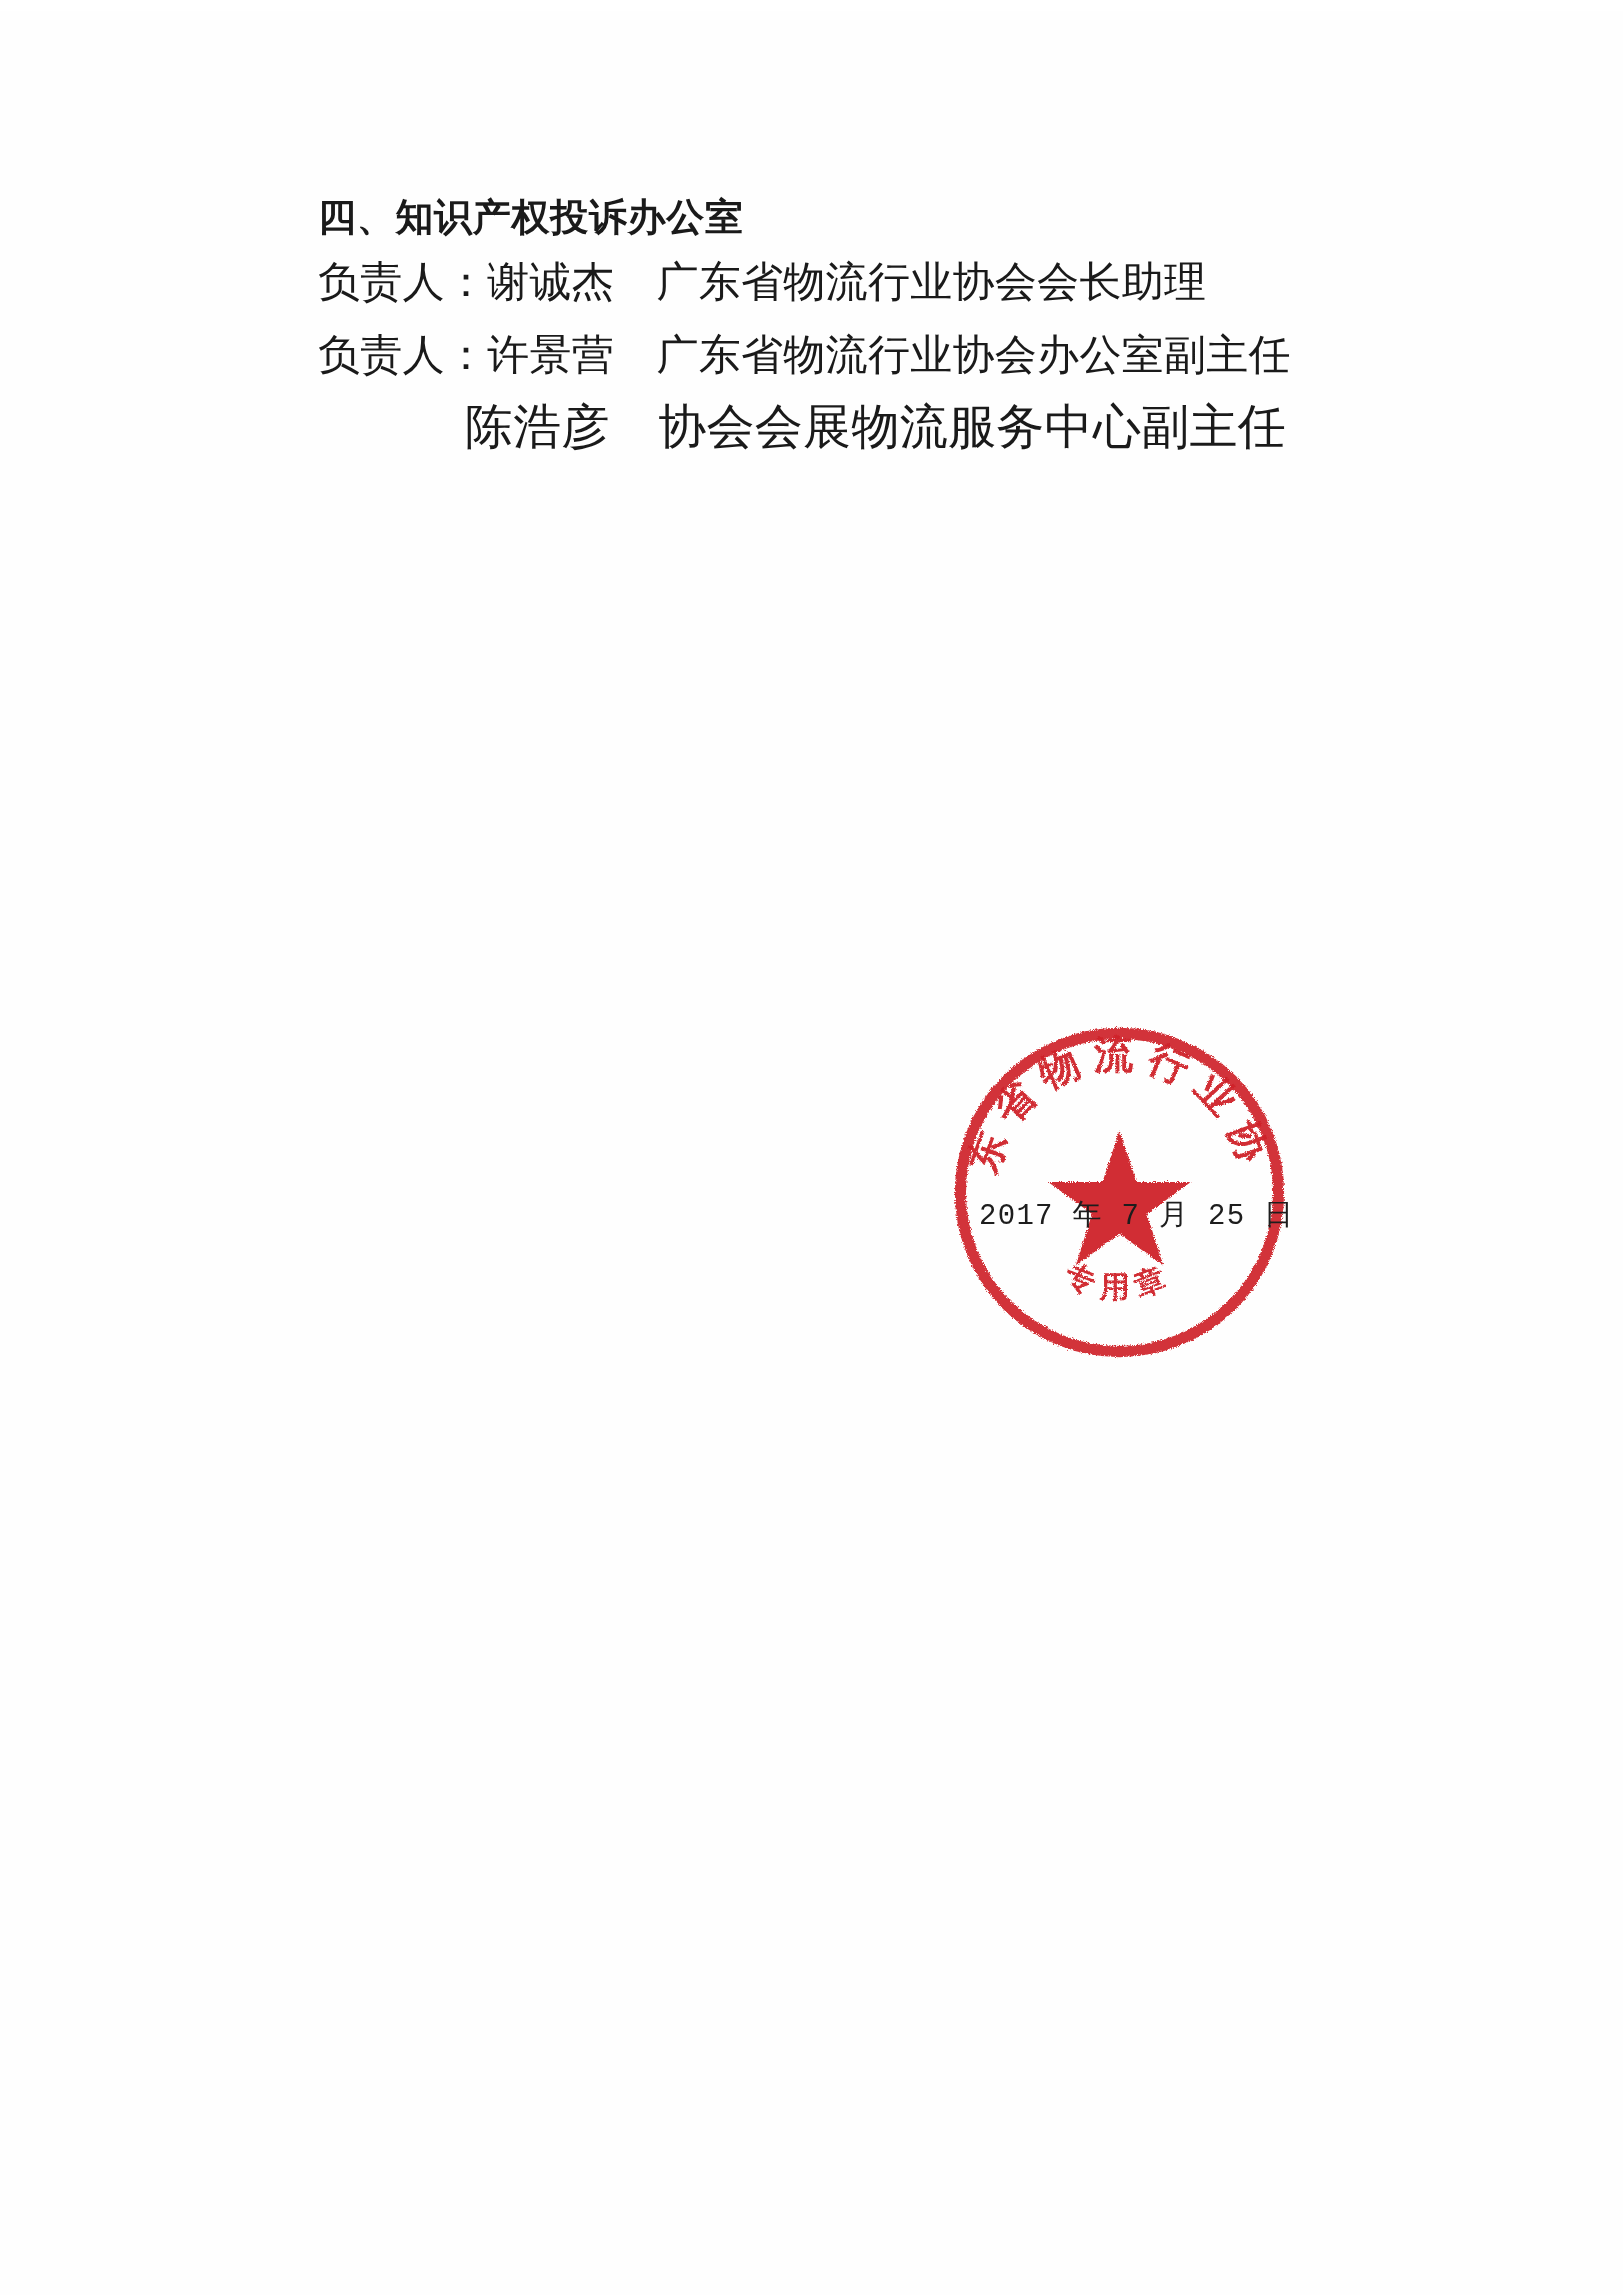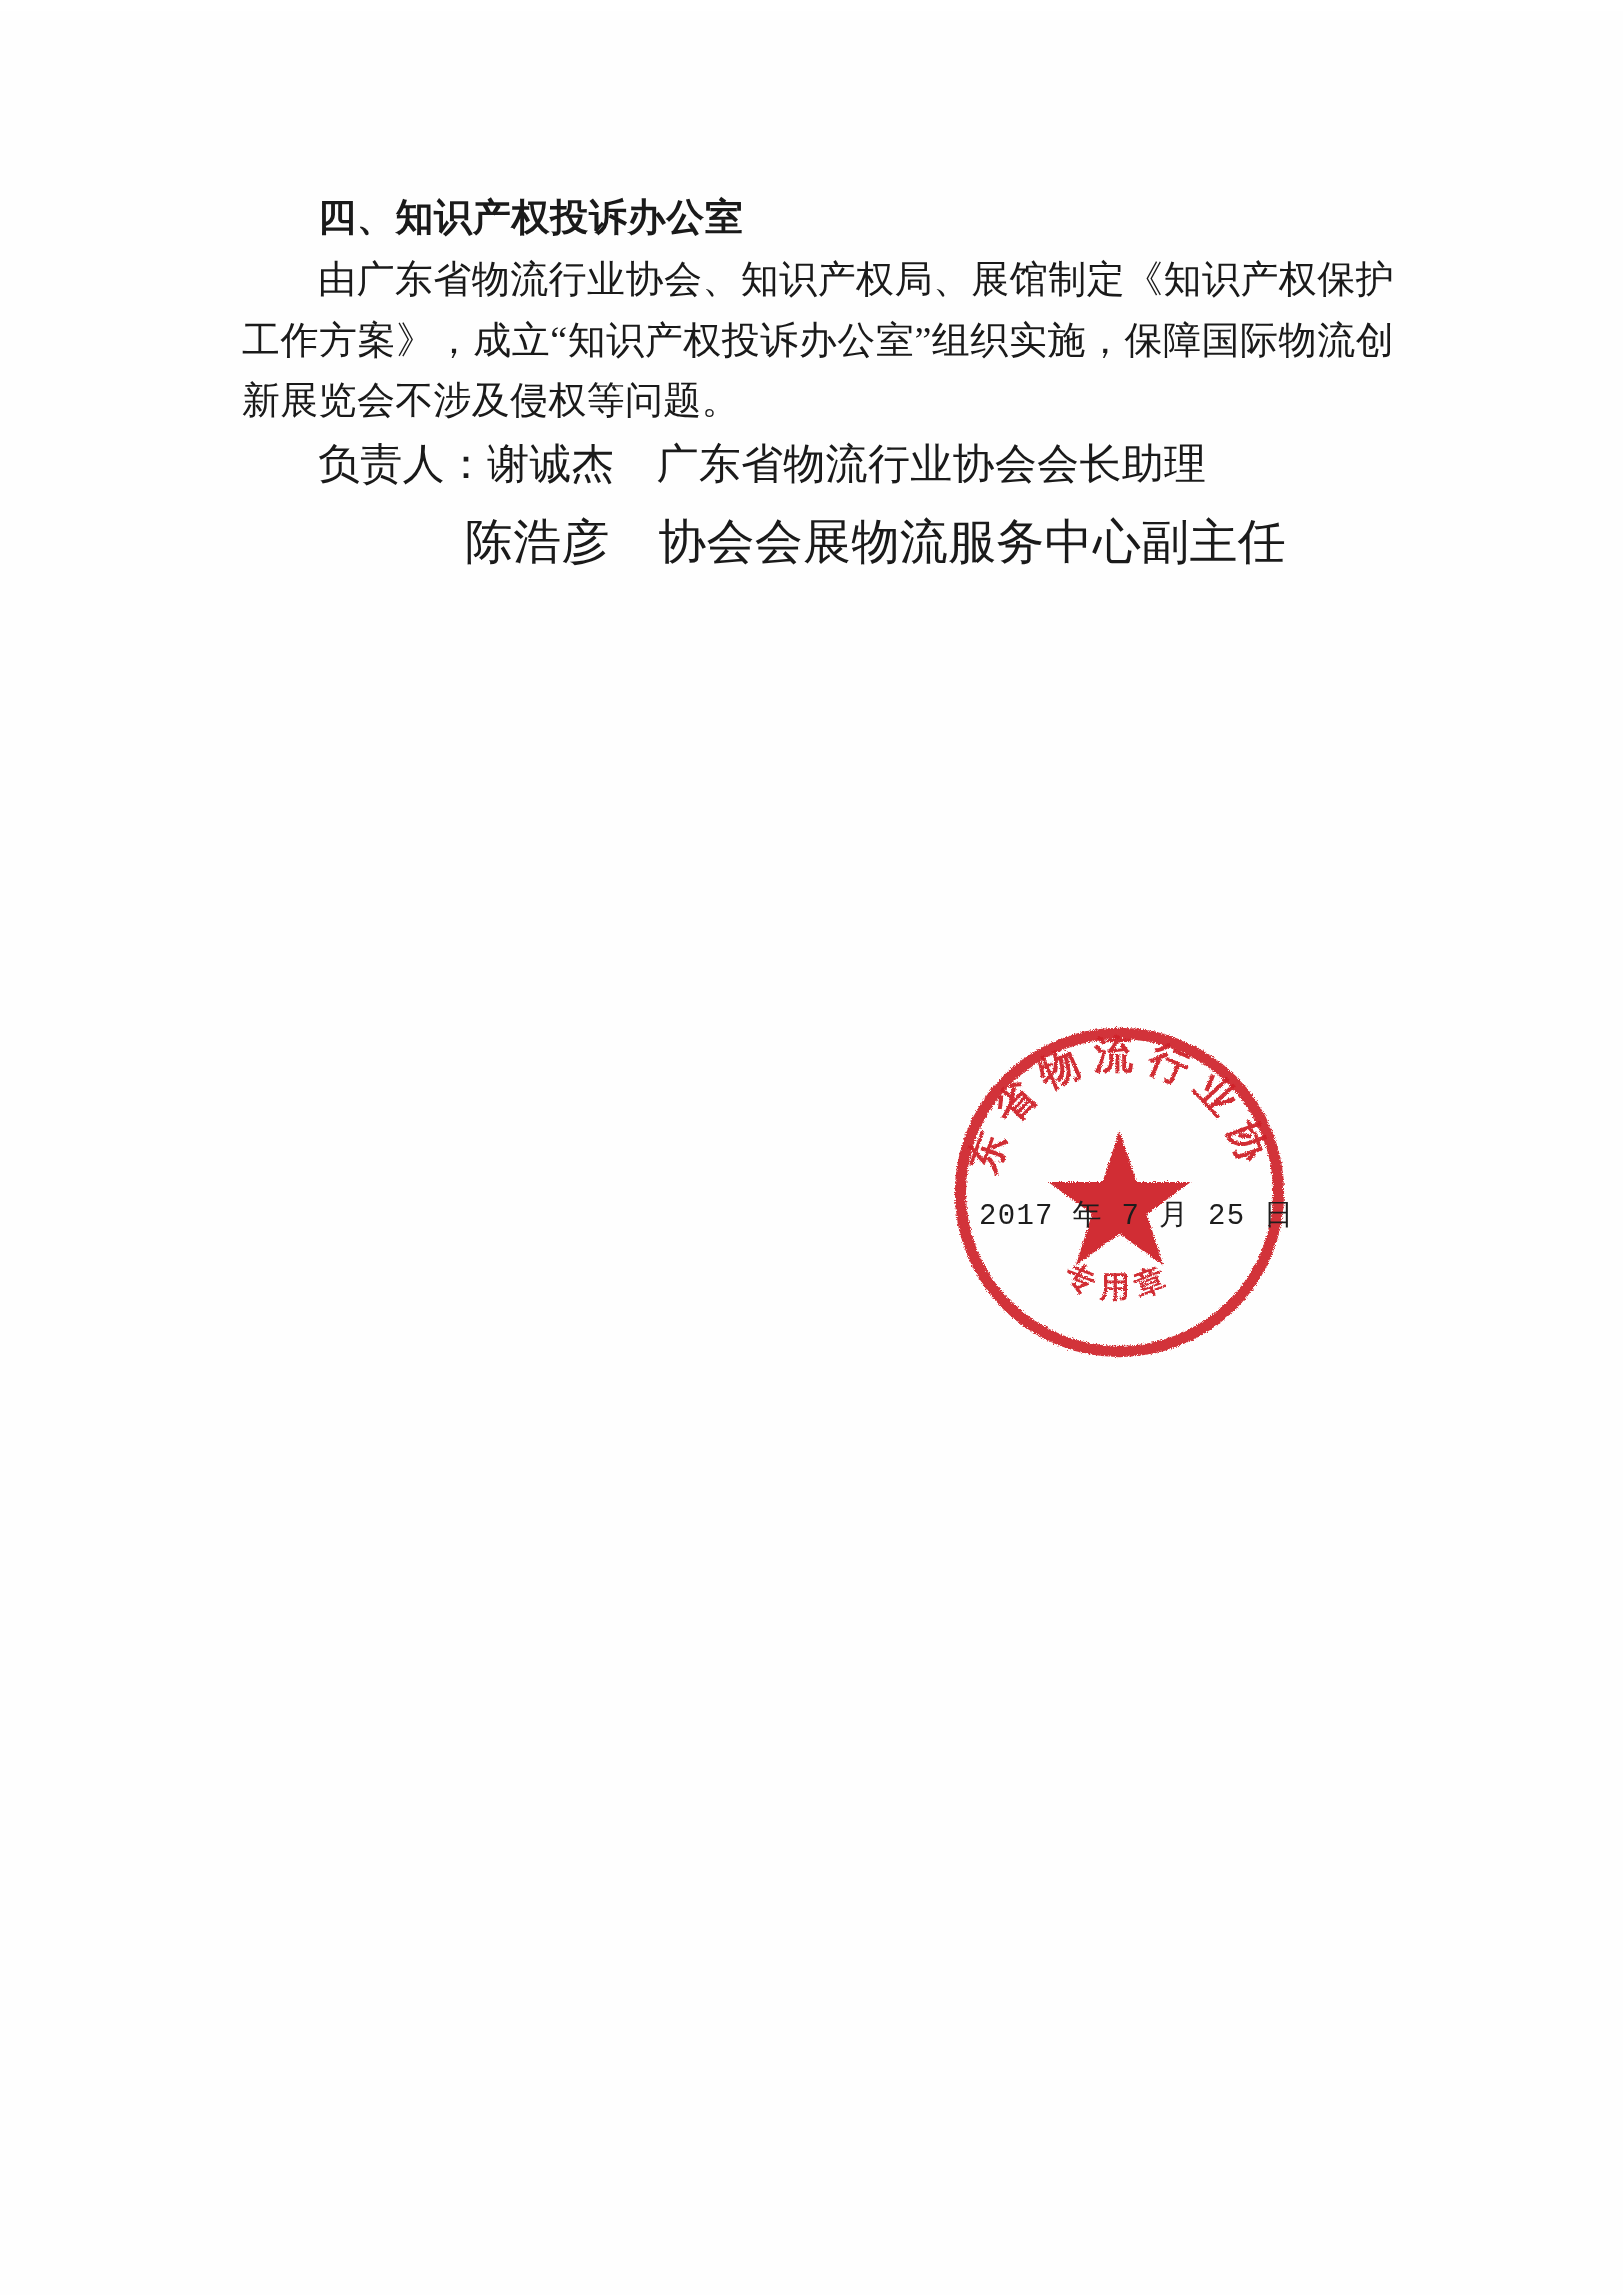--- a/index.html
+++ b/index.html
@@ -101,28 +101,28 @@
 </style>
 </head>
 <body>
 
 <div class="page">
 
   <div class="content">
 
     <h2 class="heading">四、知识产权投诉办公室</h2>
 
-    <p class="para">由广东省物流行业协会、知识产权局、展馆制定《知识产权保护工作方案》，成立“知识产权投诉办公室”组织实施，保障国际物流创新展览会不涉及侵权等问题。</p>
 
     <p class="person-line">负责人：谢诚杰　广东省物流行业协会会长助理</p>
 
     <div class="gap-small"></div>
 
 
 
+    <p class="person-line">负责人：许景营　广东省物流行业协会办公室副主任</p>
 
     <p class="person-line-sub">陈浩彦　协会会展物流服务中心副主任</p>
   </div>
 
   <div class="seal-area">
     <div class="seal">
       <svg width="347" height="347" viewBox="0 0 530 530" xmlns="http://www.w3.org/2000/svg">
         <defs>
           <filter id="rough">
             <feTurbulence type="fractalNoise" baseFrequency="0.75" numOctaves="4" seed="7" result="n"></feTurbulence>

